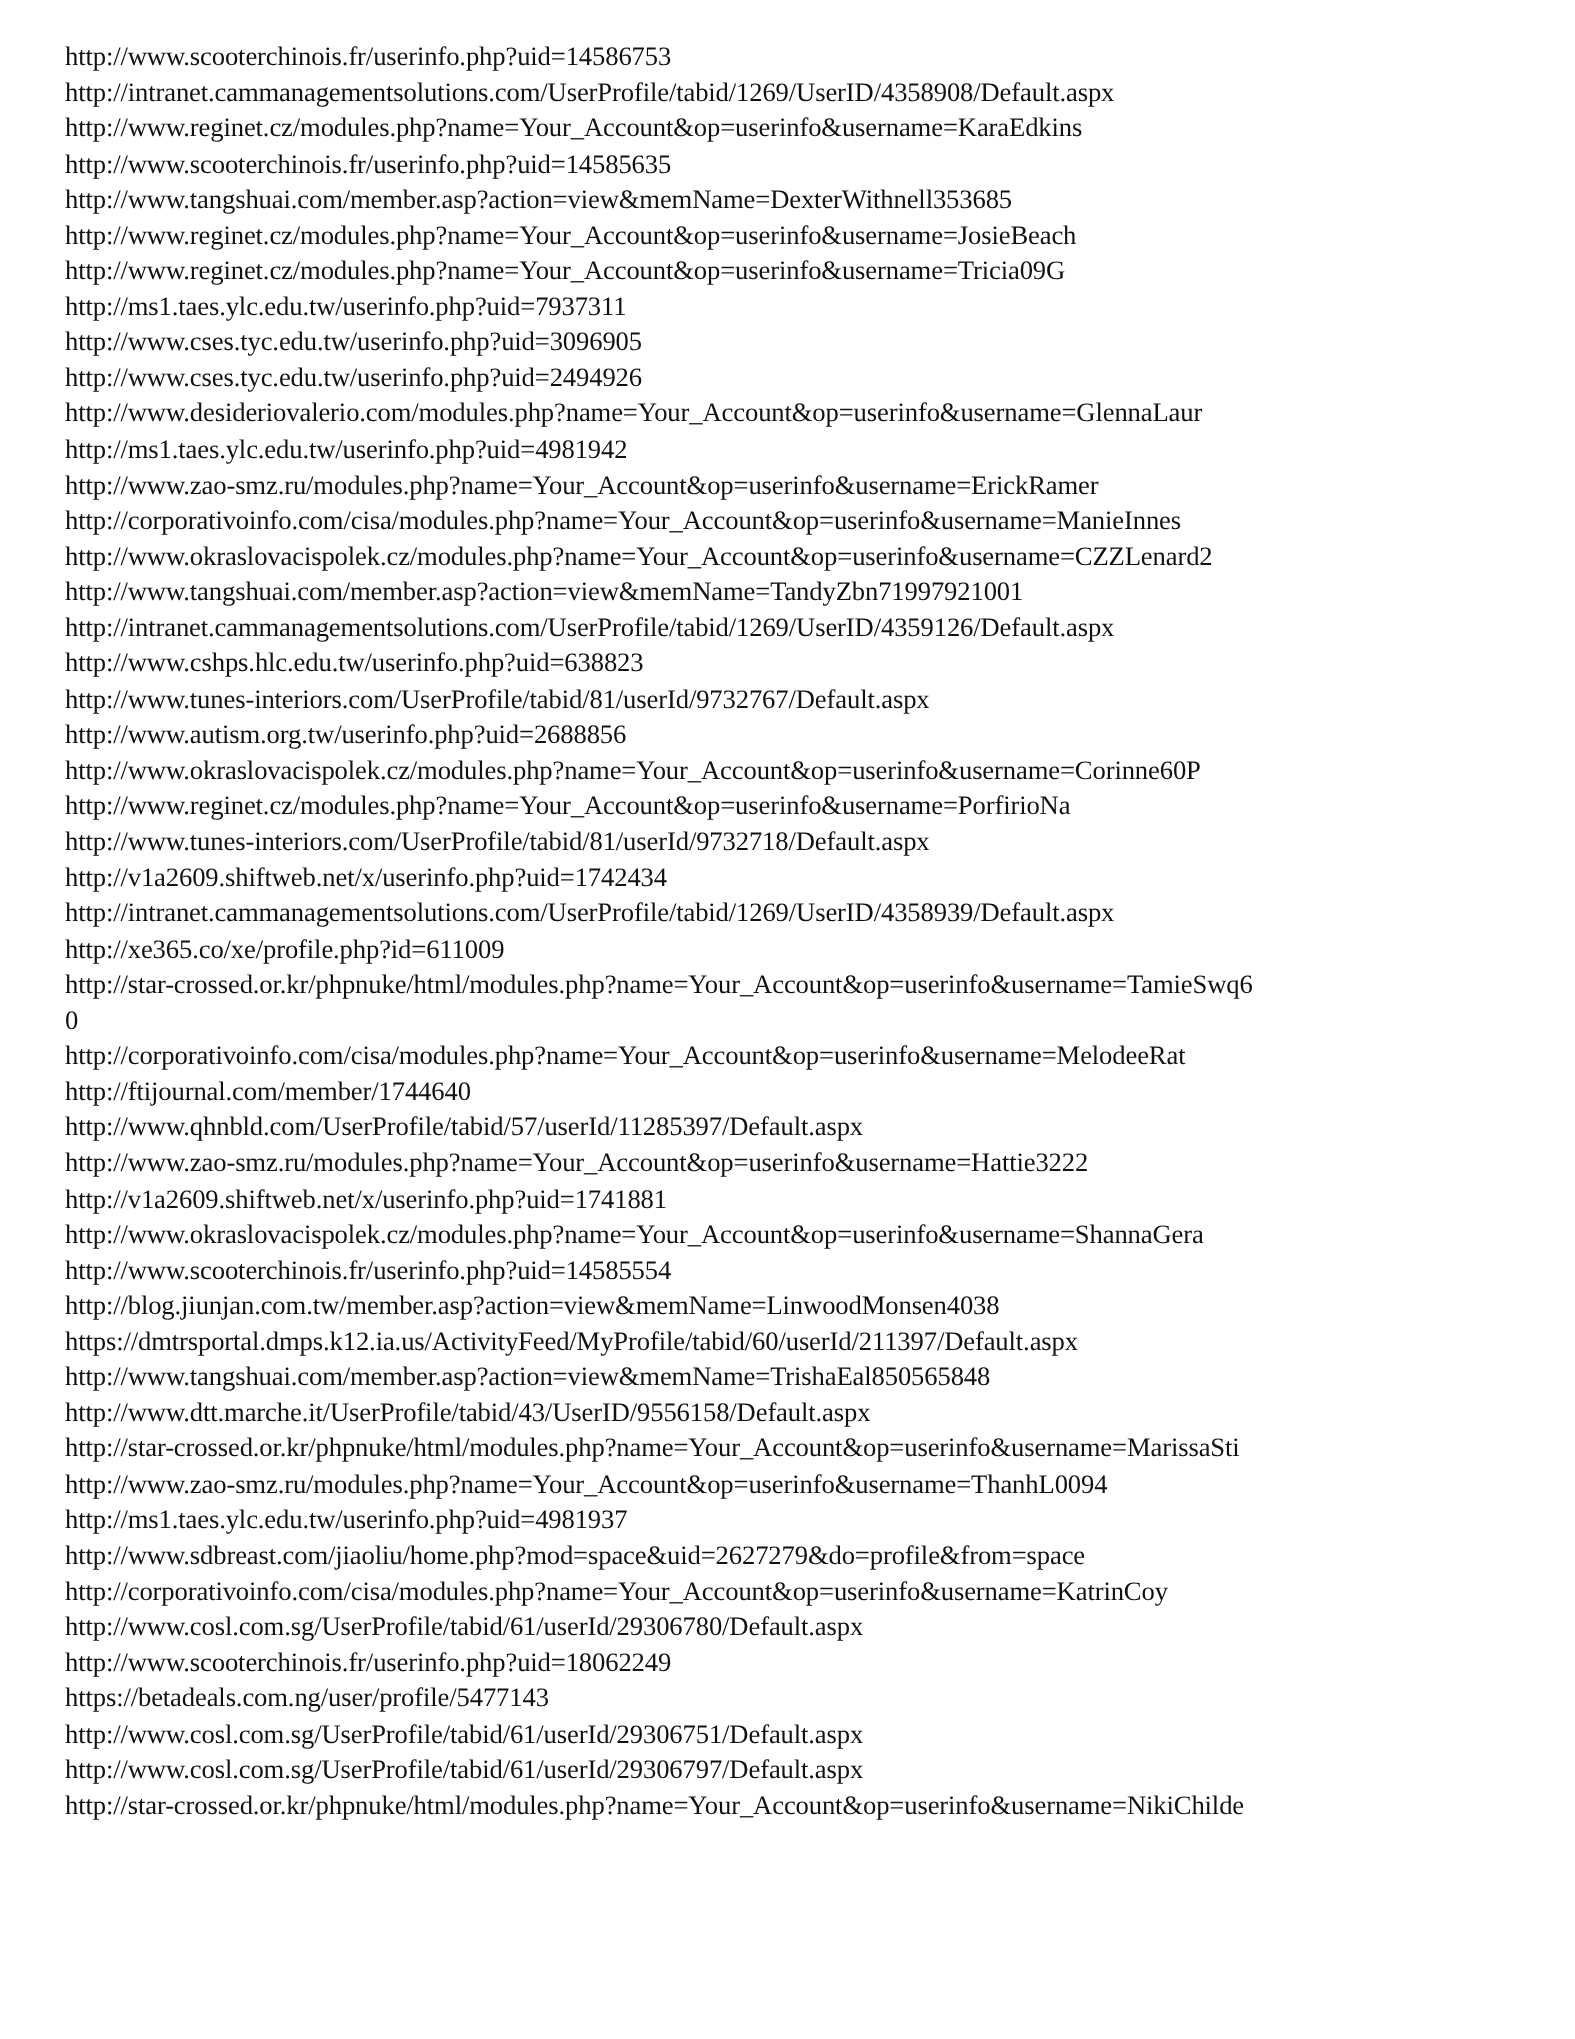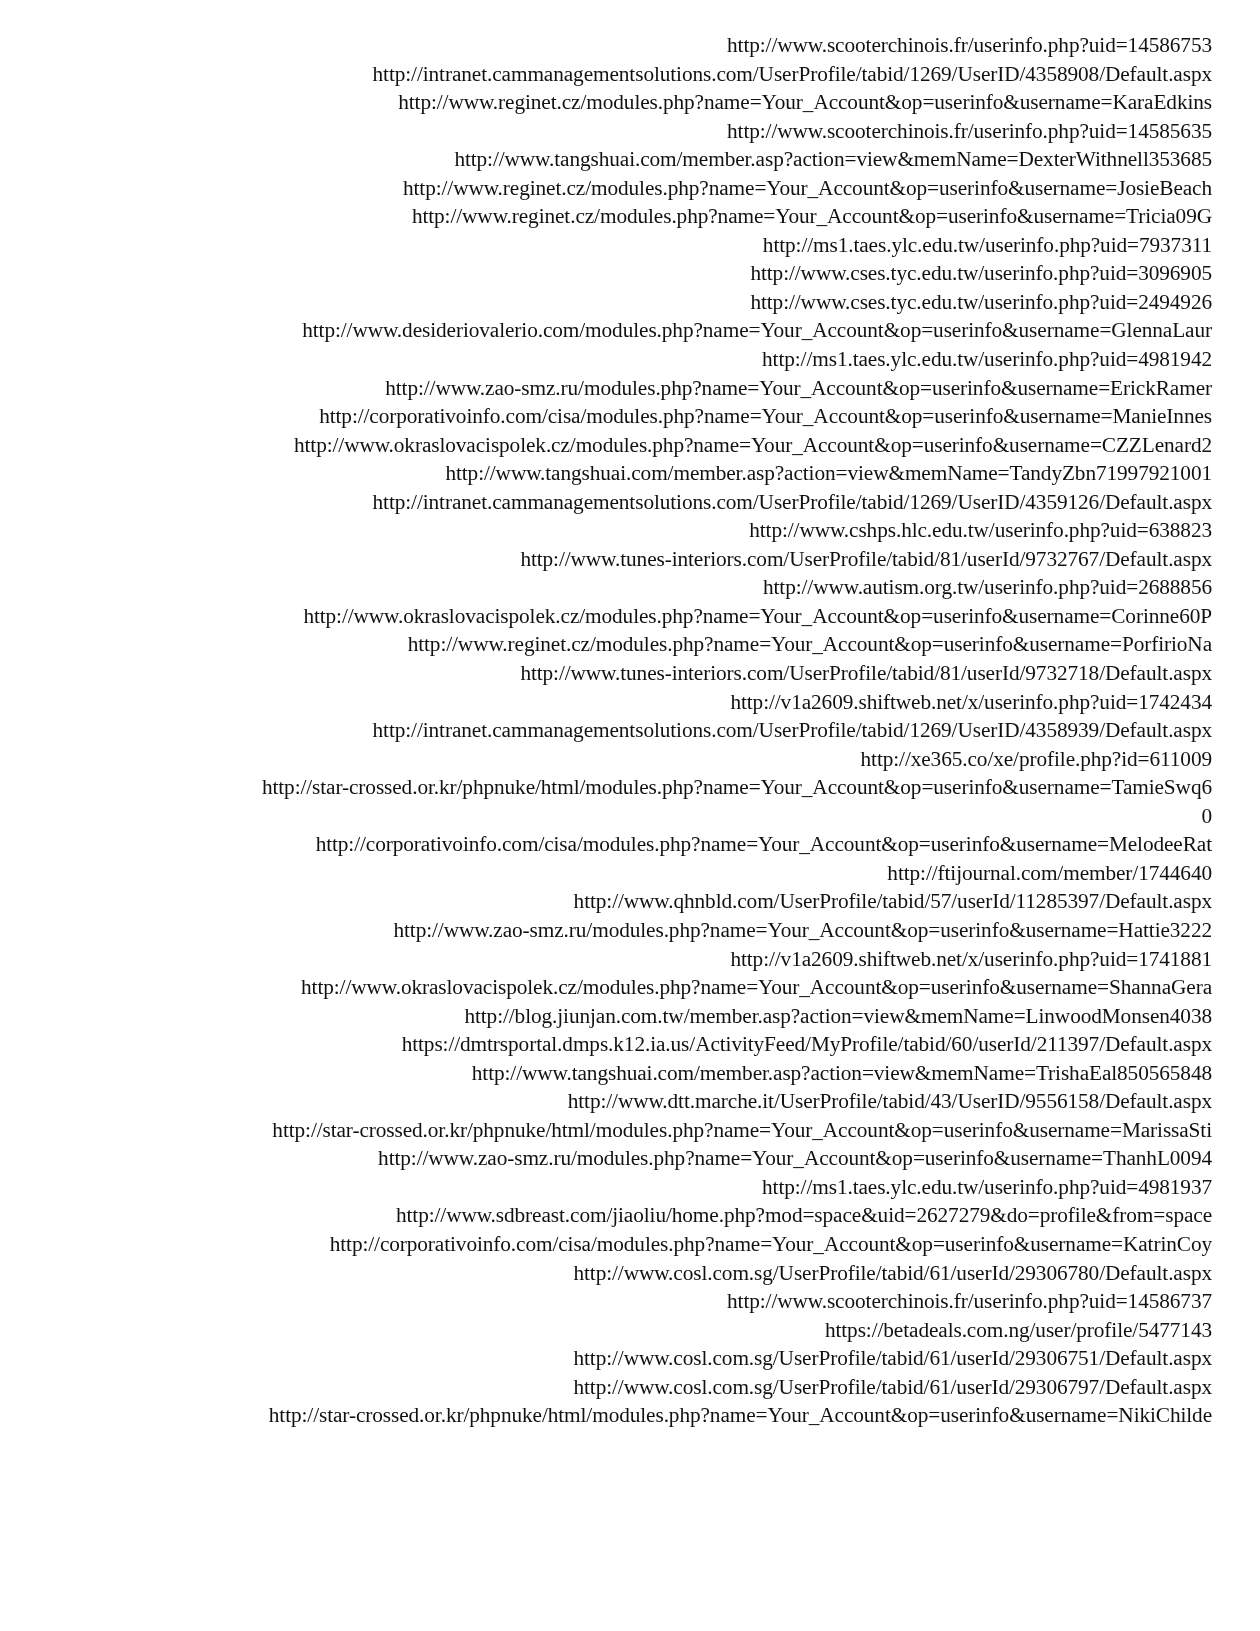--- a/index.html
+++ b/index.html
@@ -20,21 +20,20 @@
       width: 1160px;
       font-family: "Liberation Serif", "DejaVu Serif", serif;
       font-size: 21.3px;
       line-height: 28.55px;
       color: #111111;
     }
     .url-line {
       display: block;
       white-space: nowrap;
       letter-spacing: -0.1px;
-      text-align: right;
     }
   </style>
 </head>
 <body>
 
 <div class="doc" id="doc">
     <span class="url-line">http://www.scooterchinois.fr/userinfo.php?uid=14586753</span>
     <span class="url-line">http://intranet.cammanagementsolutions.com/UserProfile/tabid/1269/UserID/4358908/Default.aspx</span>
     <span class="url-line">http://www.reginet.cz/modules.php?name=Your_Account&amp;op=userinfo&amp;username=KaraEdkins</span>
     <span class="url-line">http://www.scooterchinois.fr/userinfo.php?uid=14585635</span>
@@ -61,28 +60,29 @@
     <span class="url-line">http://intranet.cammanagementsolutions.com/UserProfile/tabid/1269/UserID/4358939/Default.aspx</span>
     <span class="url-line">http://xe365.co/xe/profile.php?id=611009</span>
     <span class="url-line">http://star-crossed.or.kr/phpnuke/html/modules.php?name=Your_Account&amp;op=userinfo&amp;username=TamieSwq6</span>
     <span class="url-line">0</span>
     <span class="url-line">http://corporativoinfo.com/cisa/modules.php?name=Your_Account&amp;op=userinfo&amp;username=MelodeeRat</span>
     <span class="url-line">http://ftijournal.com/member/1744640</span>
     <span class="url-line">http://www.qhnbld.com/UserProfile/tabid/57/userId/11285397/Default.aspx</span>
     <span class="url-line">http://www.zao-smz.ru/modules.php?name=Your_Account&amp;op=userinfo&amp;username=Hattie3222</span>
     <span class="url-line">http://v1a2609.shiftweb.net/x/userinfo.php?uid=1741881</span>
     <span class="url-line">http://www.okraslovacispolek.cz/modules.php?name=Your_Account&amp;op=userinfo&amp;username=ShannaGera</span>
+    <span class="url-line">http://www.scooterchinois.fr/userinfo.php?uid=14585554</span>
     <span class="url-line">http://blog.jiunjan.com.tw/member.asp?action=view&amp;memName=LinwoodMonsen4038</span>
     <span class="url-line">https://dmtrsportal.dmps.k12.ia.us/ActivityFeed/MyProfile/tabid/60/userId/211397/Default.aspx</span>
     <span class="url-line">http://www.tangshuai.com/member.asp?action=view&amp;memName=TrishaEal850565848</span>
     <span class="url-line">http://www.dtt.marche.it/UserProfile/tabid/43/UserID/9556158/Default.aspx</span>
     <span class="url-line">http://star-crossed.or.kr/phpnuke/html/modules.php?name=Your_Account&amp;op=userinfo&amp;username=MarissaSti</span>
     <span class="url-line">http://www.zao-smz.ru/modules.php?name=Your_Account&amp;op=userinfo&amp;username=ThanhL0094</span>
     <span class="url-line">http://ms1.taes.ylc.edu.tw/userinfo.php?uid=4981937</span>
     <span class="url-line">http://www.sdbreast.com/jiaoliu/home.php?mod=space&amp;uid=2627279&amp;do=profile&amp;from=space</span>
     <span class="url-line">http://corporativoinfo.com/cisa/modules.php?name=Your_Account&amp;op=userinfo&amp;username=KatrinCoy</span>
     <span class="url-line">http://www.cosl.com.sg/UserProfile/tabid/61/userId/29306780/Default.aspx</span>
-    <span class="url-line">http://www.scooterchinois.fr/userinfo.php?uid=14586737</span>
+    <span class="url-line">http://www.scooterchinois.fr/userinfo.php?uid=18062249</span>
     <span class="url-line">https://betadeals.com.ng/user/profile/5477143</span>
     <span class="url-line">http://www.cosl.com.sg/UserProfile/tabid/61/userId/29306751/Default.aspx</span>
     <span class="url-line">http://www.cosl.com.sg/UserProfile/tabid/61/userId/29306797/Default.aspx</span>
     <span class="url-line">http://star-crossed.or.kr/phpnuke/html/modules.php?name=Your_Account&amp;op=userinfo&amp;username=NikiChilde</span>
   </div>
 
 </body></html>

